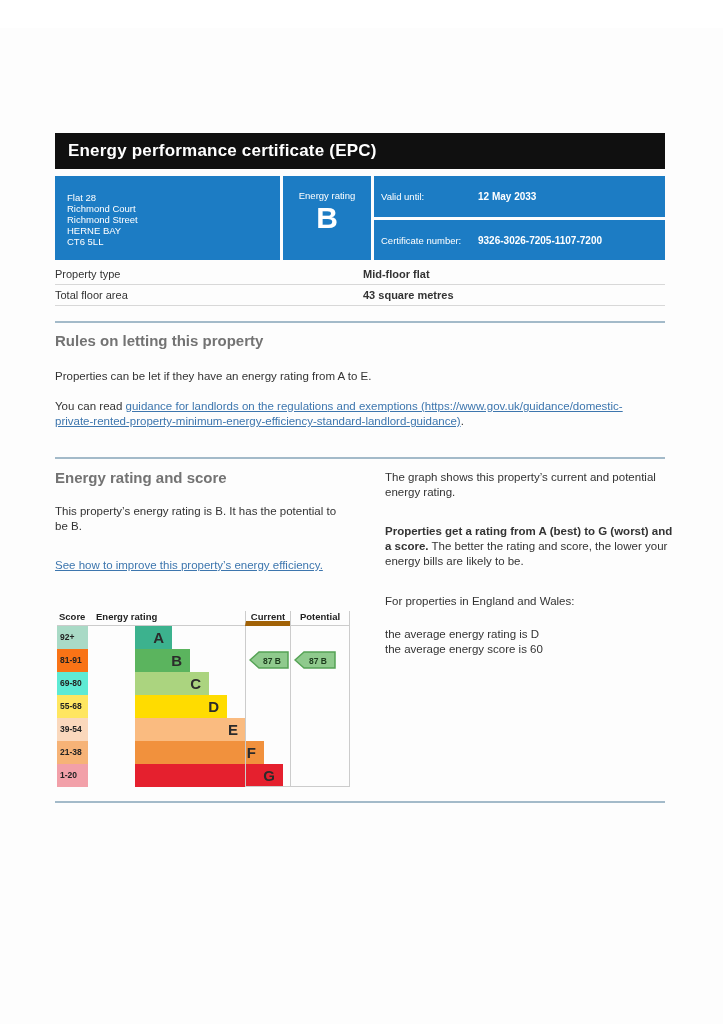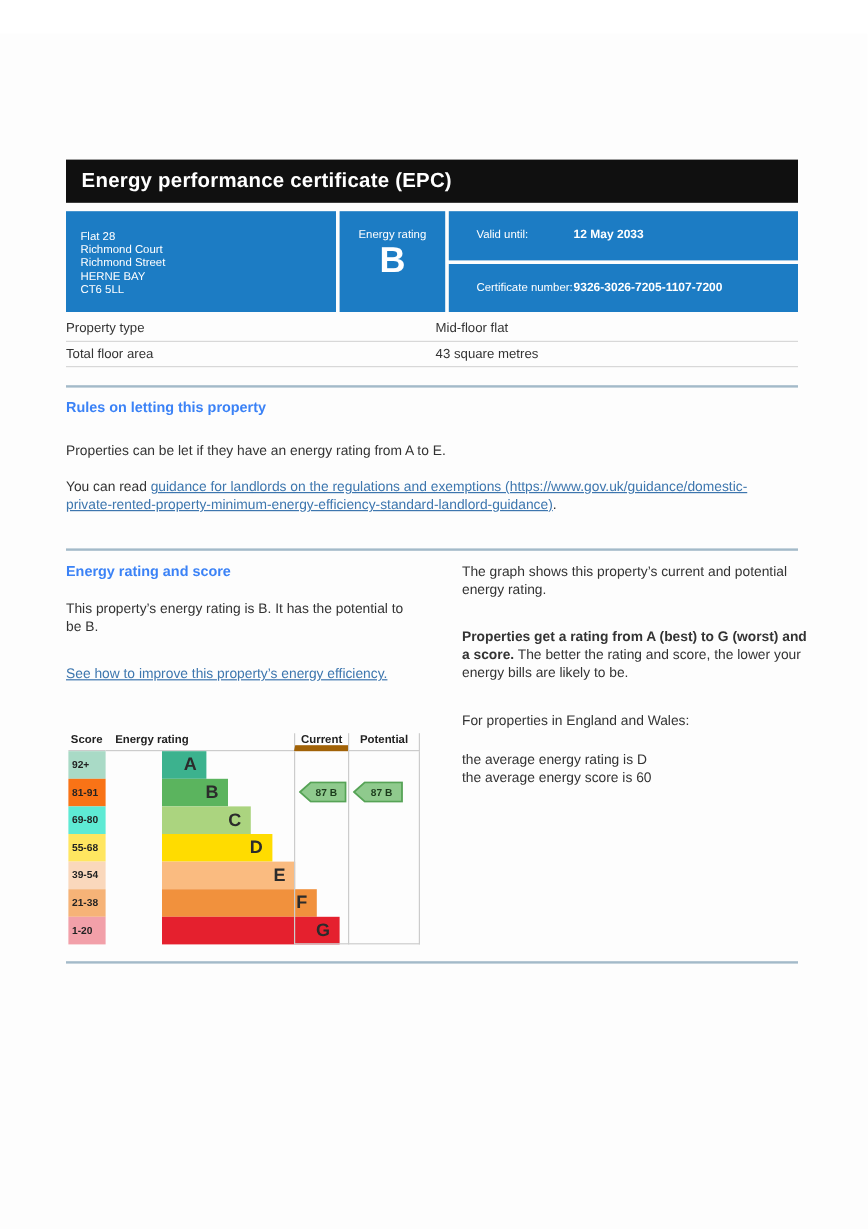--- a/index.html
+++ b/index.html
@@ -14,33 +14,33 @@
 
   
   .summary { position:absolute; left:55px; top:148px; width:610px; height:84px; display:flex; gap:3px; }
   .cell { background:var(--blue,#1C7CC4); color:#fff; }
   .addr-cell { width:225px; padding:16px 0 0 12px; font-size:9.5px; line-height:11px; }
   .rating-cell { width:88px; text-align:center; padding-top:14px; }
   .rating-cell .lab { font-size:9.5px; }
   .rating-cell .big { font-size:30px; font-weight:bold; line-height:30px; margin-top:2px; }
   .valid-cell { flex:1; display:flex; flex-direction:column; gap:3px; background:transparent; }
   .valid-row { flex:1; position:relative; background:var(--blue,#1C7CC4); color:#fff; font-size:9.5px; }
-  .valid-row .vlab { position:absolute; left:23px; top:50%; transform:translateY(-50%); }
+  .valid-row .vlab { position:absolute; left:7px; top:50%; transform:translateY(-50%); }
   .valid-row .vval { position:absolute; left:104px; top:50%; transform:translateY(-50%);
     font-weight:bold; font-size:10px; }
 
   
   .details { position:absolute; left:55px; top:236px; width:610px; font-size:11px; }
   .details .drow { position:relative; height:21px; line-height:21px; border-bottom:1px solid #d8d8d8; }
-  .details .dval { position:absolute; left:308px; top:0; }
+  .details .dval { position:absolute; left:308px; top:0;font-weight:bold; }
 
   .divider { position:absolute; left:55px; width:610px; height:2px; background:var(--divider,#A3BAC9); }
   #divider1 { top:293px; } #divider2 { top:429px; } #divider3 { top:773px; }
 
-  .h2 { font-size:12px; font-weight:bold; color:#3b82f6; }
+  .h2 { font-size:15px; font-weight:bold; color:#737373; }
   .body-txt { font-size:11.5px; line-height:15px; color:#333; }
   a.doc-link, .link-txt { color:var(--link,#3D76AE); text-decoration:underline; cursor:pointer; }
 
   #rules-heading { position:absolute; left:55px; top:304px; }
   #rules-p1 { position:absolute; left:55px; top:341px; width:600px; }
   #rules-p2 { position:absolute; left:55px; top:371px; width:600px; }
 
   #rating-left { position:absolute; left:55px; top:441px; width:288px; }
   #rating-left .p1 { margin-top:18px; }
   #rating-left .plink { margin-top:24px; display:inline-block;text-align:center; }

